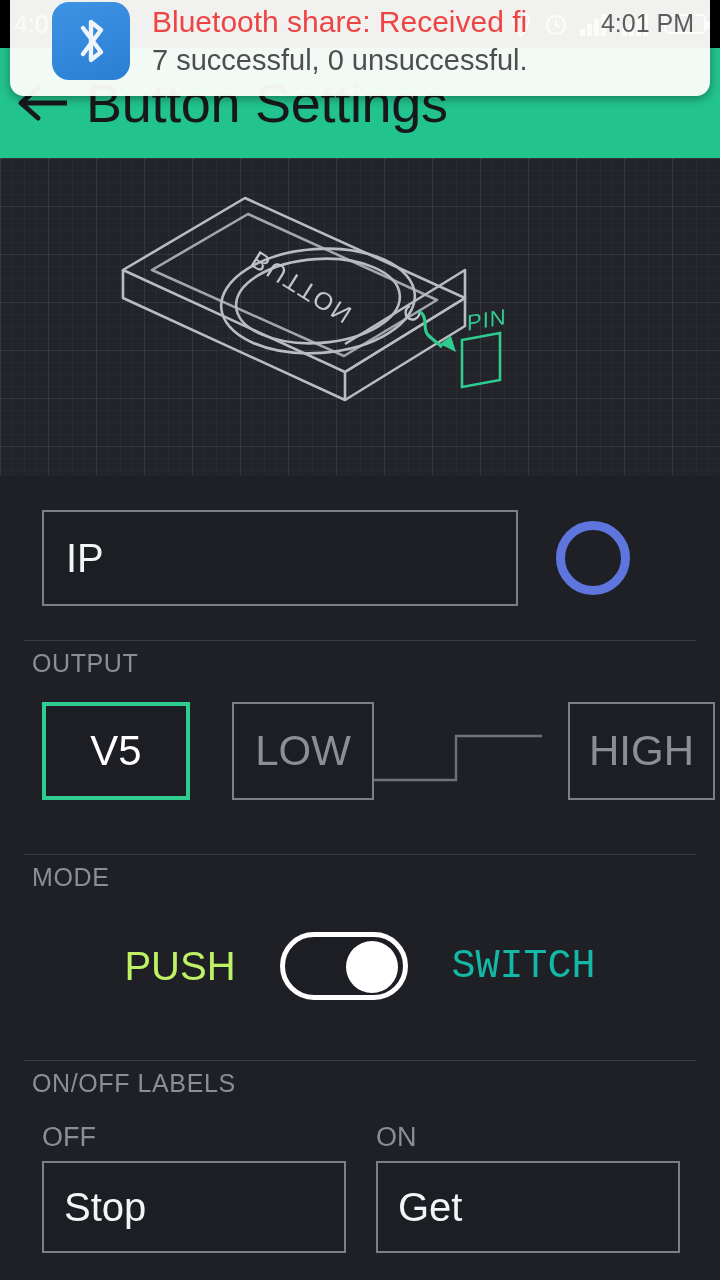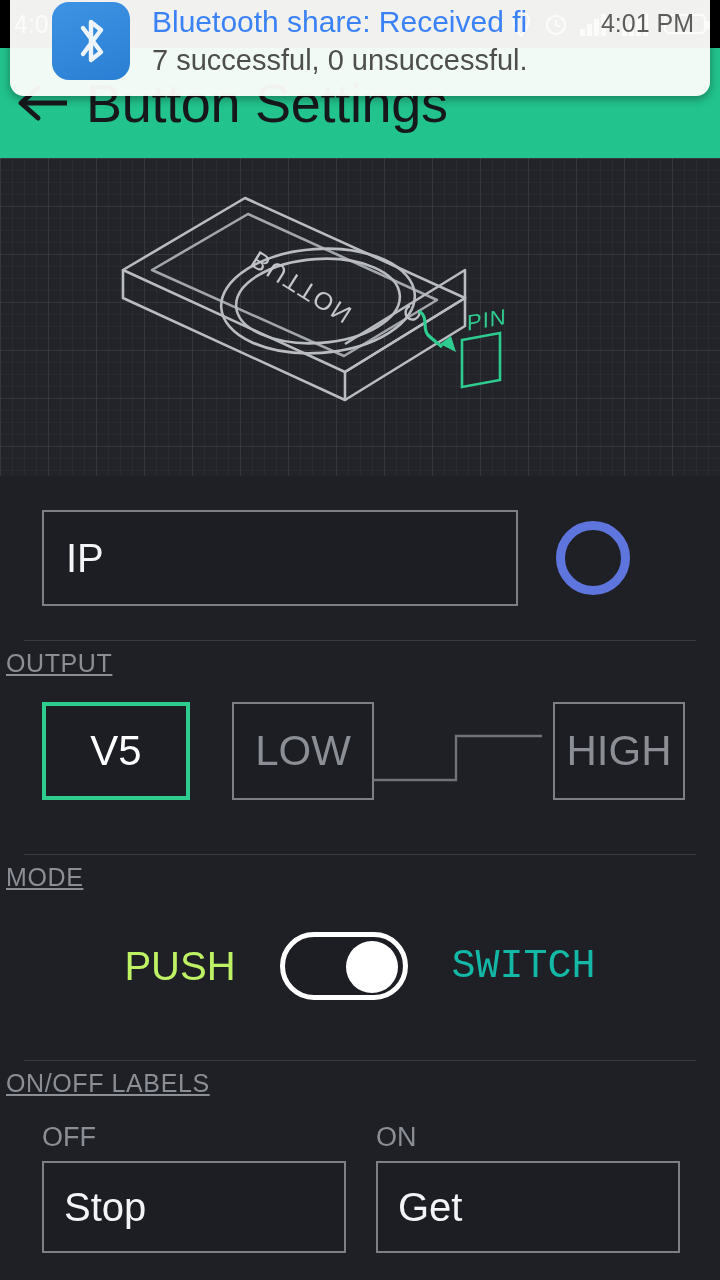--- a/index.html
+++ b/index.html
@@ -82,21 +82,21 @@
   }
   .notif-icon {
     width:78px; height:78px; flex:0 0 78px;
     border-radius:17px;
     background:linear-gradient(160deg,#3e93e4 0%,#2a7fd4 100%);
     display:flex; align-items:center; justify-content:center;
     margin-top:-2px;
   }
   .notif-text { margin-left:22px; flex:1 1 auto; overflow:hidden; }
   .notif-title {
-    color:#3b82f6; font-size:30px; line-height:36px;
+    color:#ef4444; font-size:30px; line-height:36px;
     white-space:nowrap; overflow:hidden;
     text-overflow:clip;
     max-width:455px;
     -webkit-mask-image:linear-gradient(to right,#000 86%,rgba(0,0,0,.25) 100%);
             mask-image:linear-gradient(to right,#000 86%,rgba(0,0,0,.25) 100%);
   }
   .notif-body {
     color:#4e4e4e; font-size:29px; line-height:40px;
     white-space:nowrap;
   }
@@ -145,22 +145,21 @@
     cursor:pointer;
   }
 
   .section { margin-top:34px; }
   .section-rule {
     height:1px; background:#383b41;
     margin:0 24px;
   }
   .section-label {
     color:#8b8e94; font-size:25px; letter-spacing:.6px;
-    padding:8px 0 0 6px;
-    text-decoration:underline;
+    padding:8px 0 0 32px;
   }
 
   
   .output-row {
     position:relative;
     height:118px;
     margin-top:24px;
   }
   .chip {
     position:absolute; top:0;
@@ -168,21 +167,21 @@
     border:2px solid #7c7f85;
     background:#1c1e24;
     display:flex; align-items:center; justify-content:center;
     cursor:pointer;
   }
   .chip span { font-size:42px; color:#8b8e94; }
   .chip.sel { border:4px solid #2ecc8f;align-items:center; }
   .chip.sel span { color:#ffffff; }
   #chip-v5   { left:42px;  width:148px; }
   #chip-low  { left:232px; width:142px; }
-  #chip-high { left:553px; width:132px; }
+  #chip-high { left:568px; width:147px; }
   .step-link { position:absolute; left:374px; top:0; pointer-events:none; }
 
   
   .mode-row {
     display:flex; align-items:center; justify-content:center;
     gap:44px; height:120px; margin-top:14px;
   }
   .mode-lbl { font-size:40px; color:#bef264; }
   .mode-lbl.active { color:#14b8a6;font-family:Liberation Mono, monospace; }
   .toggle {

